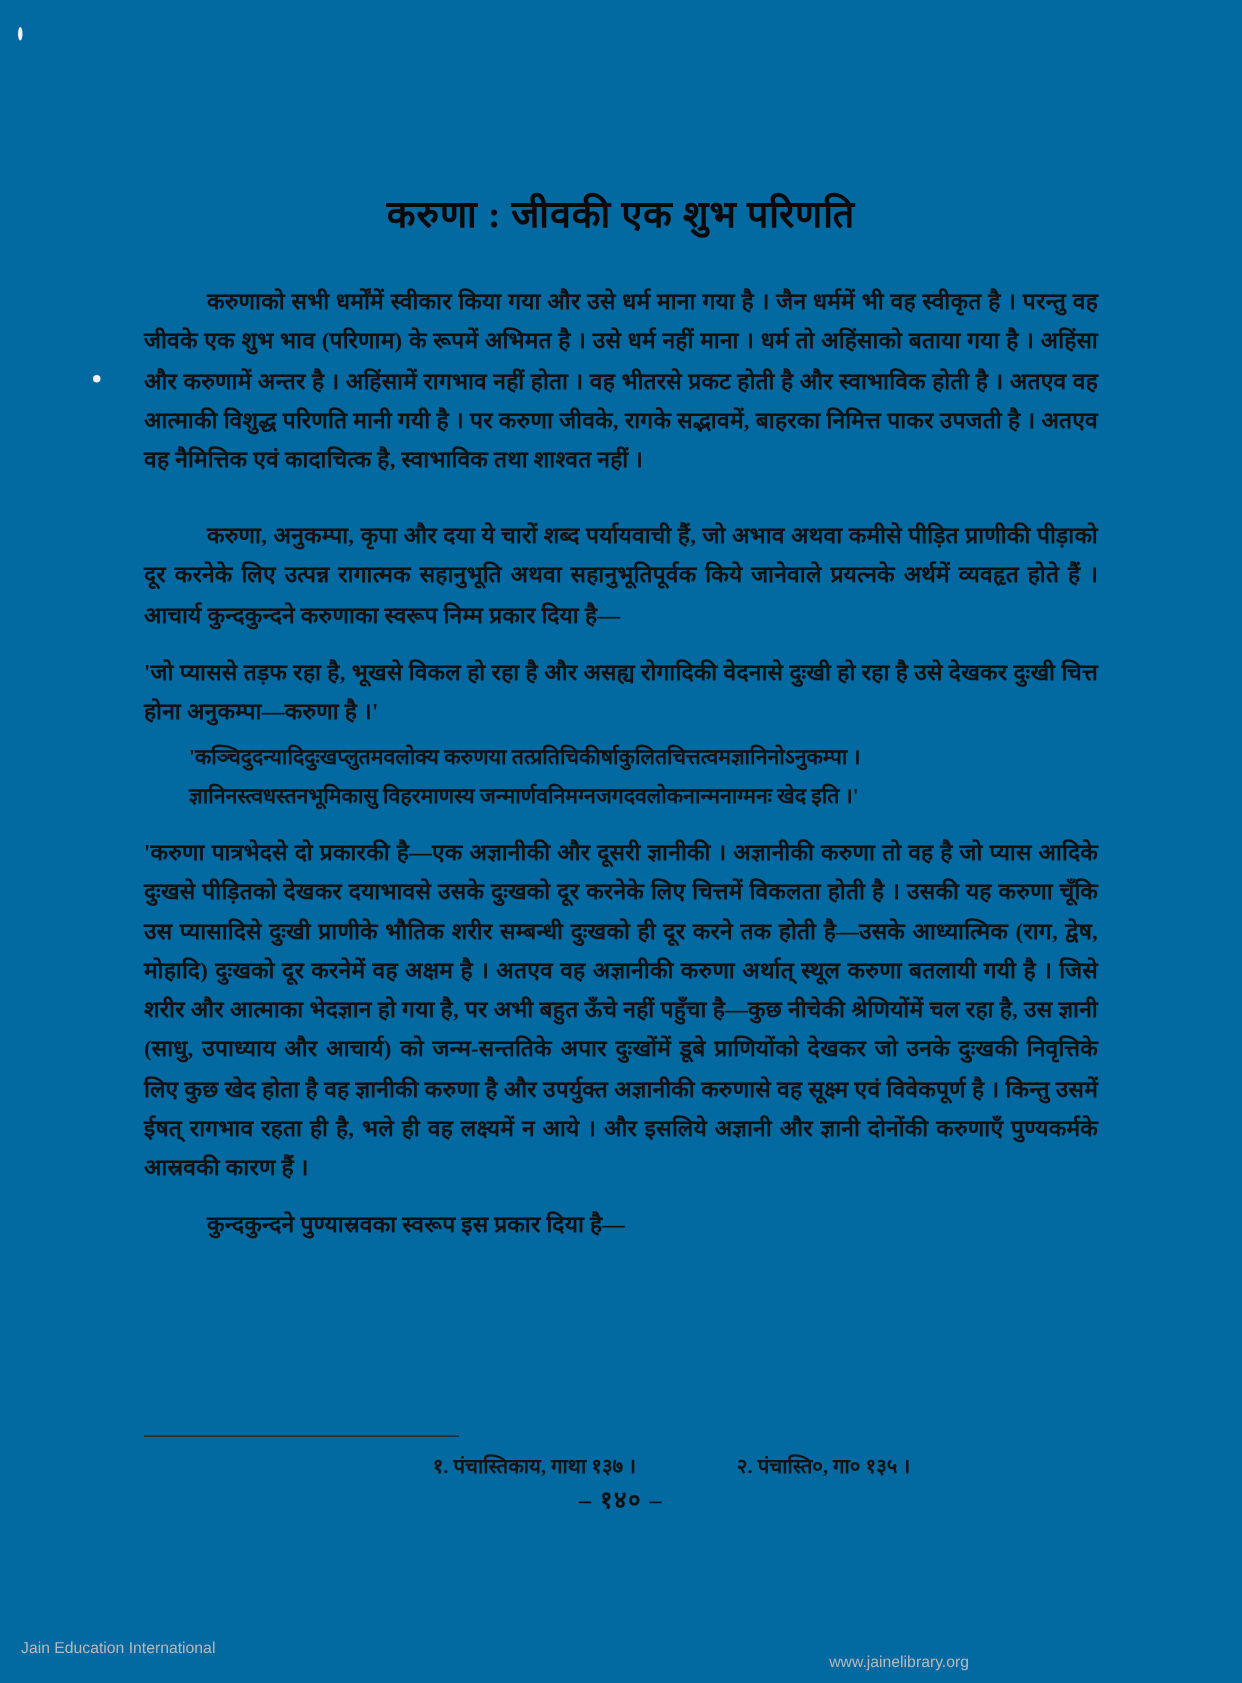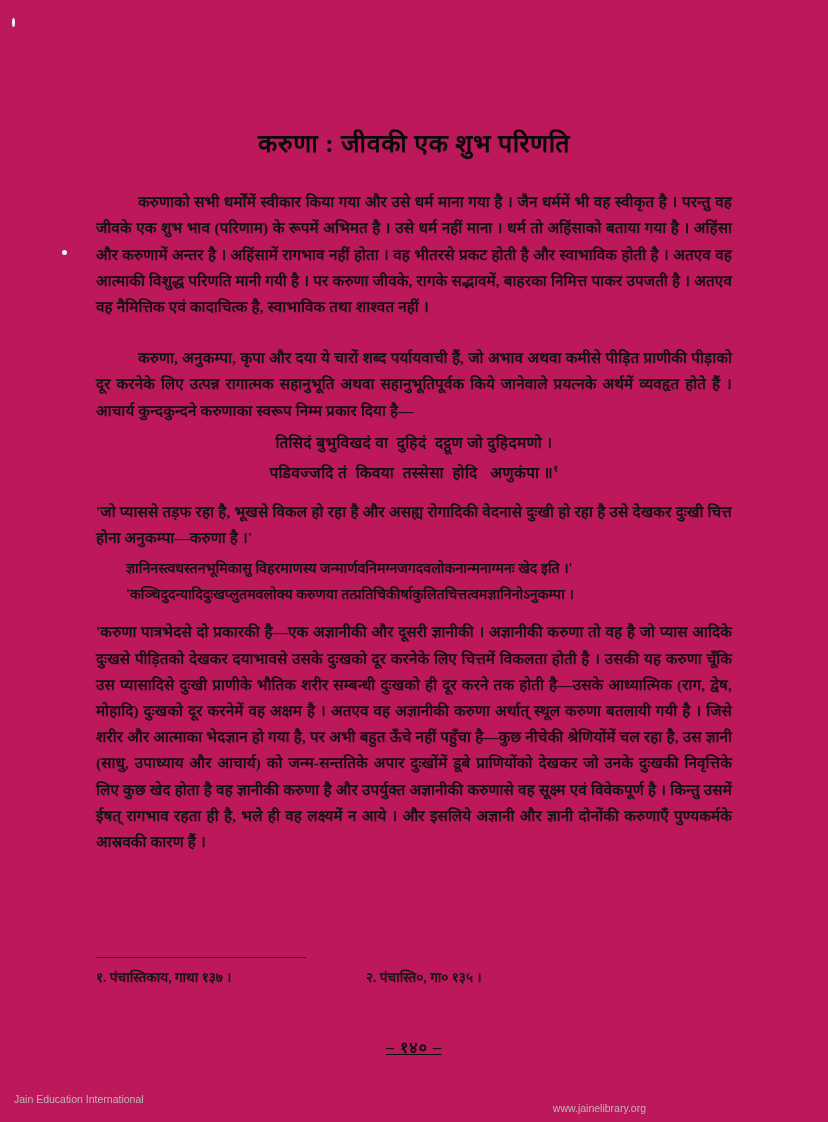--- a/index.html
+++ b/index.html
@@ -9,21 +9,21 @@
     background: #ffffff;
   }
   body {
     font-family: "Liberation Serif", "DejaVu Serif", serif;
     color: #111111;
   }
   #page {
     position: relative;
     width: 828px;
     height: 1122px;
-    background: #be185d;
+    background: #0369a1;
     overflow: hidden;
     box-sizing: border-box;
   }
   
   #content {
     position: absolute;
     left: 96px;
     top: 128px;
     width: 636px;
   }
@@ -88,39 +88,39 @@
   }
   #footnotes {
     position: absolute;
     left: 96px;
     top: 968px;
     width: 636px;
     font-size: 13.6px;
     font-weight: bold;
     color: #141414;
     line-height: 20px;
+    text-align: center;
   }
   #footnotes .fn {
     display: inline-block;
     vertical-align: top;
   }
   #footnotes .fn1 { width: 270px; }
 
   
   #page-number {
     position: absolute;
     left: 0;
-    top: 1036px;
+    top: 988px;
     width: 828px;
     text-align: center;
     font-size: 16px;
     font-weight: bold;
     letter-spacing: 1px;
     color: #101010;
-    text-decoration: underline;
   }
 
   
   #footer-bar {
     position: absolute;
     left: 0;
     top: 1086px;
     width: 660px;
     height: 36px;
     font-family: "Liberation Sans", "DejaVu Sans", sans-serif;
@@ -162,35 +162,32 @@
   <div id="content">
 
     <h1 class="page-title">करुणा : जीवकी एक शुभ परिणति</h1>
 
     <p class="para">करुणाको सभी धर्मोंमें स्वीकार किया गया और उसे धर्म माना गया है । जैन धर्ममें भी वह स्वीकृत है । परन्तु वह जीवके एक शुभ भाव (परिणाम) के रूपमें अभिमत है । उसे धर्म नहीं माना । धर्म तो अहिंसाको बताया गया है । अहिंसा और करुणामें अन्तर है । अहिंसामें रागभाव नहीं होता । वह भीतरसे प्रकट होती है और स्वाभाविक होती है । अतएव वह आत्माकी विशुद्ध परिणति मानी गयी है । पर करुणा जीवके, रागके सद्भावमें, बाहरका निमित्त पाकर उपजती है । अतएव वह नैमित्तिक एवं कादाचित्क है, स्वाभाविक तथा शाश्वत नहीं ।</p>
 
     <div class="gap"></div>
 
     <p class="para">करुणा, अनुकम्पा, कृपा और दया ये चारों शब्द पर्यायवाची हैं, जो अभाव अथवा कमीसे पीड़ित प्राणीकी पीड़ाको दूर करनेके लिए उत्पन्न रागात्मक सहानुभूति अथवा सहानुभूतिपूर्वक किये जानेवाले प्रयत्नके अर्थमें व्यवहृत होते हैं । आचार्य कुन्दकुन्दने करुणाका स्वरूप निम्म प्रकार दिया है—</p>
 
-    <div class="verse">
-      <span class="vline">तिसिदं बुभुविखदं वा  दुहिदं  दट्ठूण जो दुहिदमणो ।</span>
-      <span class="vline"><span>पडिवज्जदि तं  किवया  तस्सेसा  होदि   अणुकंपा ॥</span><sup>१</sup></span>
+
+    <p class="para noindent">'जो प्याससे तड़फ रहा है, भूखसे विकल हो रहा है और  असह्य रोगादिकी  वेदनासे दुःखी हो रहा है उसे देखकर दुःखी चित्त होना अनुकम्पा—करुणा है ।'</p>
+
+
+    <div class="sanskrit">
+      <span class="sline">'कञ्चिदुदन्यादिदुःखप्लुतमवलोक्य   करुणया    तत्प्रतिचिकीर्षाकुलितचित्तत्वमज्ञानिनोऽनुकम्पा ।</span>
+      <span class="sline">ज्ञानिनस्त्वधस्तनभूमिकासु विहरमाणस्य जन्मार्णवनिमग्नजगदवलोकनान्मनाग्मनः खेद इति ।'</span>
     </div>
 
-    <p class="para noindent">'जो प्याससे तड़फ रहा है, भूखसे विकल हो रहा है और  असह्य रोगादिकी  वेदनासे दुःखी हो रहा है उसे देखकर दुःखी चित्त होना अनुकम्पा—करुणा है ।'</p>
-
-
-    <div class="sanskrit">
-      <span class="sline">ज्ञानिनस्त्वधस्तनभूमिकासु विहरमाणस्य जन्मार्णवनिमग्नजगदवलोकनान्मनाग्मनः खेद इति ।'</span>
-      <span class="sline">'कञ्चिदुदन्यादिदुःखप्लुतमवलोक्य   करुणया    तत्प्रतिचिकीर्षाकुलितचित्तत्वमज्ञानिनोऽनुकम्पा ।</span>
-    </div>
-
     <p class="para noindent">'करुणा पात्रभेदसे दो प्रकारकी है—एक अज्ञानीकी और दूसरी ज्ञानीकी । अज्ञानीकी करुणा तो वह है जो प्यास आदिके दुःखसे पीड़ितको देखकर दयाभावसे उसके दुःखको दूर करनेके लिए चित्तमें विकलता होती है । उसकी यह करुणा चूँकि उस प्यासादिसे दुःखी प्राणीके भौतिक शरीर सम्बन्धी दुःखको ही दूर करने तक होती है—उसके आध्यात्मिक (राग, द्वेष, मोहादि) दुःखको दूर करनेमें वह अक्षम है । अतएव वह अज्ञानीकी करुणा अर्थात् स्थूल करुणा बतलायी गयी है । जिसे शरीर और आत्माका भेदज्ञान हो गया है, पर अभी बहुत ऊँचे नहीं पहुँचा है—कुछ नीचेकी श्रेणियोंमें चल रहा है, उस ज्ञानी (साधु, उपाध्याय और आचार्य) को जन्म-सन्ततिके अपार दुःखोंमें डूबे प्राणियोंको देखकर जो उनके दुःखकी निवृत्तिके लिए कुछ खेद होता है वह ज्ञानीकी करुणा है और उपर्युक्त अज्ञानीकी करुणासे वह सूक्ष्म एवं विवेकपूर्ण है । किन्तु उसमें ईषत् रागभाव रहता ही है, भले ही वह लक्ष्यमें न आये । और इसलिये अज्ञानी और ज्ञानी दोनोंकी करुणाएँ पुण्यकर्मके आस्रवकी कारण हैं ।</p>
 
+    <p class="para">कुन्दकुन्दने पुण्यास्रवका स्वरूप इस प्रकार दिया है—</p>
 
 
   </div>
 
   <div id="footnote-rule"></div>
 
   <div id="footnotes">
     <span class="fn fn1">१. पंचास्तिकाय, गाथा १३७ ।</span><span class="fn fn2">२. पंचास्ति०, गा० १३५ ।</span>
   </div>
 

